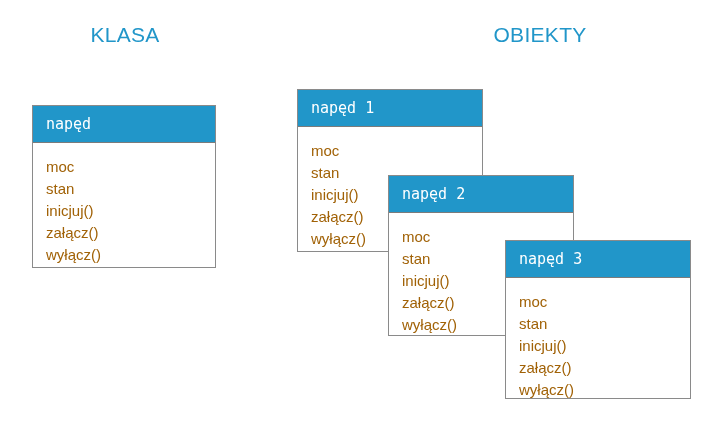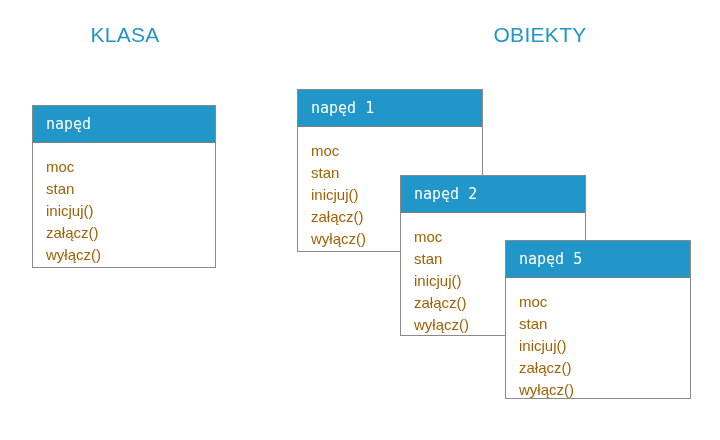--- a/index.html
+++ b/index.html
@@ -96,21 +96,21 @@
     z-index: 1;
   }
   #box-instance-1 {
     left: 297px;
     top: 89px;
     width: 186px;
     height: 163px;
     z-index: 1;
   }
   #box-instance-2 {
-    left: 400px;
+    left: 388px;
     top: 175px;
     width: 186px;
     height: 161px;
     z-index: 2;
   }
   #box-instance-3 {
     left: 505px;
     top: 240px;
     width: 186px;
     height: 159px;
@@ -157,21 +157,21 @@
     <div class="uml-body">
       <span class="member">moc</span>
       <span class="member">stan</span>
       <span class="member">inicjuj()</span>
       <span class="member">załącz()</span>
       <span class="member">wyłącz()</span>
     </div>
   </div>
 
   <div class="uml-box" id="box-instance-3">
-    <div class="uml-header">napęd 5</div>
+    <div class="uml-header">napęd 3</div>
     <div class="uml-body">
       <span class="member">moc</span>
       <span class="member">stan</span>
       <span class="member">inicjuj()</span>
       <span class="member">załącz()</span>
       <span class="member">wyłącz()</span>
     </div>
   </div>
 
 </div>

